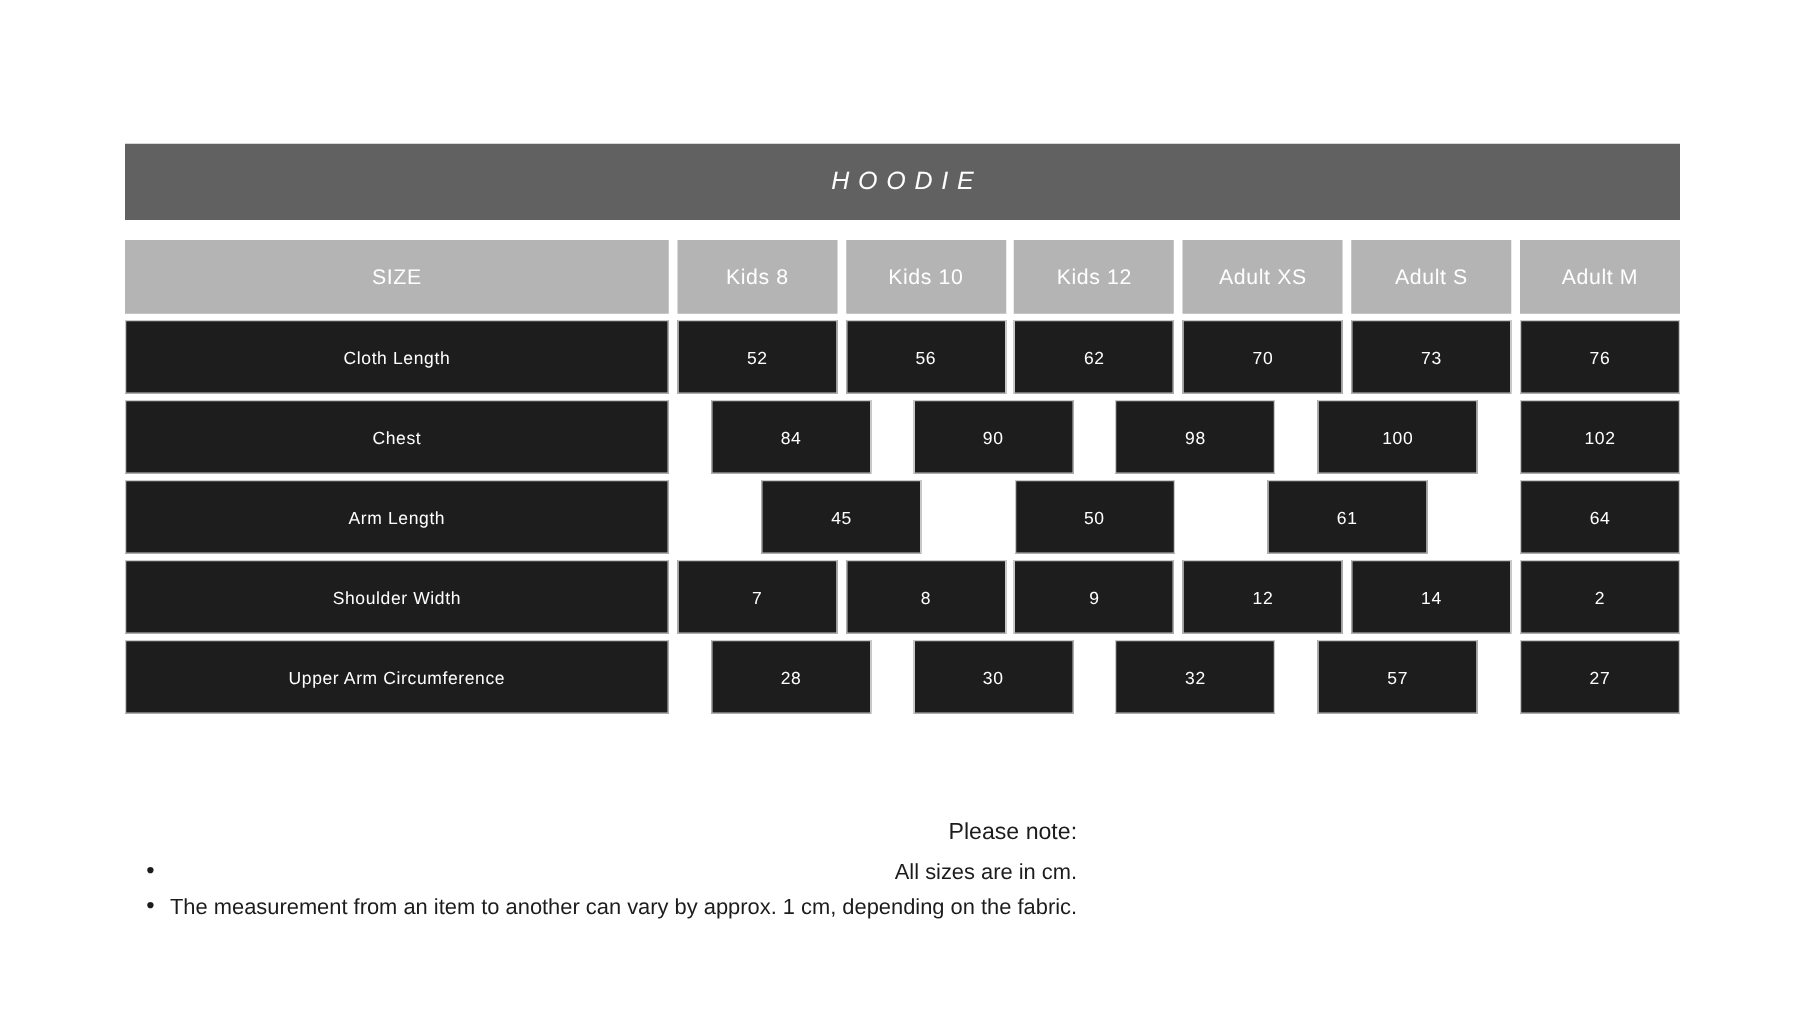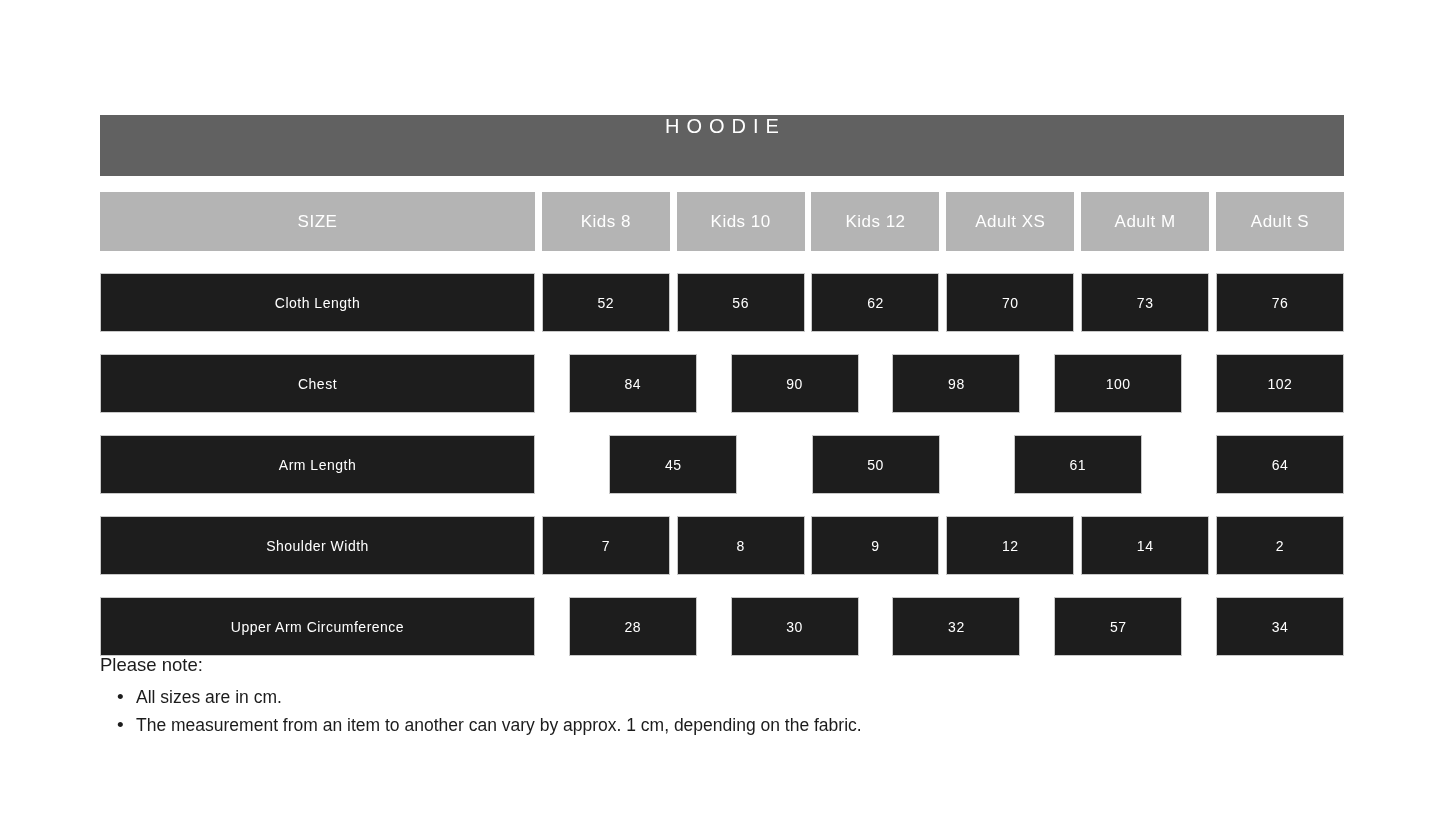--- a/index.html
+++ b/index.html
@@ -15,35 +15,36 @@
     position: absolute;
     left: 100px;
     top: 115px;
     width: 1244px;
   }
   .title-bar {
     width: 100%;
     height: 61px;
     background: #616161;
     display: flex;
-    align-items: flex-start;
+    align-items: center;
     justify-content: center;
     margin-bottom: 16px;
+    font-style: italic;
   }
   .title-text {
     color: #ffffff;
     font-size: 20px;
     font-weight: 400;
     letter-spacing: 7px;
     text-indent: 7px;
   }
   .grid {
     display: flex;
     flex-direction: column;
-    gap: 22px;
+    gap: 5px;
     width: 100%;
   }
   .row {
     display: flex;
     justify-content: space-between;
     width: 100%;
   }
   .cell {
     height: 59px;
     display: flex;
@@ -62,20 +63,21 @@
     background: #1d1d1d;
     border: 1px solid #c9c9c9;
     font-size: 14px;
     letter-spacing: 0.5px;
   }
   .notes {
     position: absolute;
     left: 100px;
     top: 654px;
     color: #1c1c1c;
+    text-align: right;
   }
   .notes-heading {
     font-size: 18.5px;
     line-height: 22px;
     margin-bottom: 7px;
   }
   .notes-list {
     list-style: none;
   }
   .notes-list li {
@@ -99,22 +101,22 @@
   <div class="title-bar">
     <span class="title-text">HOODIE</span>
   </div>
   <div class="grid">
       <div class="row">
         <div class="cell label-cell header-cell">SIZE</div>
         <div class="cell value-cell header-cell">Kids 8</div>
         <div class="cell value-cell header-cell">Kids 10</div>
         <div class="cell value-cell header-cell">Kids 12</div>
         <div class="cell value-cell header-cell">Adult XS</div>
+        <div class="cell value-cell header-cell">Adult S</div>
         <div class="cell value-cell header-cell">Adult M</div>
-        <div class="cell value-cell header-cell">Adult S</div>
       </div>
       <div class="row">
         <div class="cell label-cell dark-cell">Cloth Length</div>
         <div class="cell value-cell dark-cell">52</div>
         <div class="cell value-cell dark-cell">56</div>
         <div class="cell value-cell dark-cell">62</div>
         <div class="cell value-cell dark-cell">70</div>
         <div class="cell value-cell dark-cell">73</div>
         <div class="cell value-cell dark-cell">76</div>
       </div>
@@ -141,21 +143,21 @@
         <div class="cell value-cell dark-cell">12</div>
         <div class="cell value-cell dark-cell">14</div>
         <div class="cell value-cell dark-cell">2</div>
       </div>
       <div class="row">
         <div class="cell label-cell dark-cell">Upper Arm Circumference</div>
         <div class="cell value-cell dark-cell">28</div>
         <div class="cell value-cell dark-cell">30</div>
         <div class="cell value-cell dark-cell">32</div>
         <div class="cell value-cell dark-cell">57</div>
-        <div class="cell value-cell dark-cell">34</div>
+        <div class="cell value-cell dark-cell">27</div>
       </div>
     </div>
 </div>
 
 <div class="notes">
   <div class="notes-heading">Please note:</div>
   <ul class="notes-list">
       <li>All sizes are in cm.</li>
       <li>The measurement from an item to another can vary by approx. 1 cm, depending on the fabric.</li>
     </ul>

